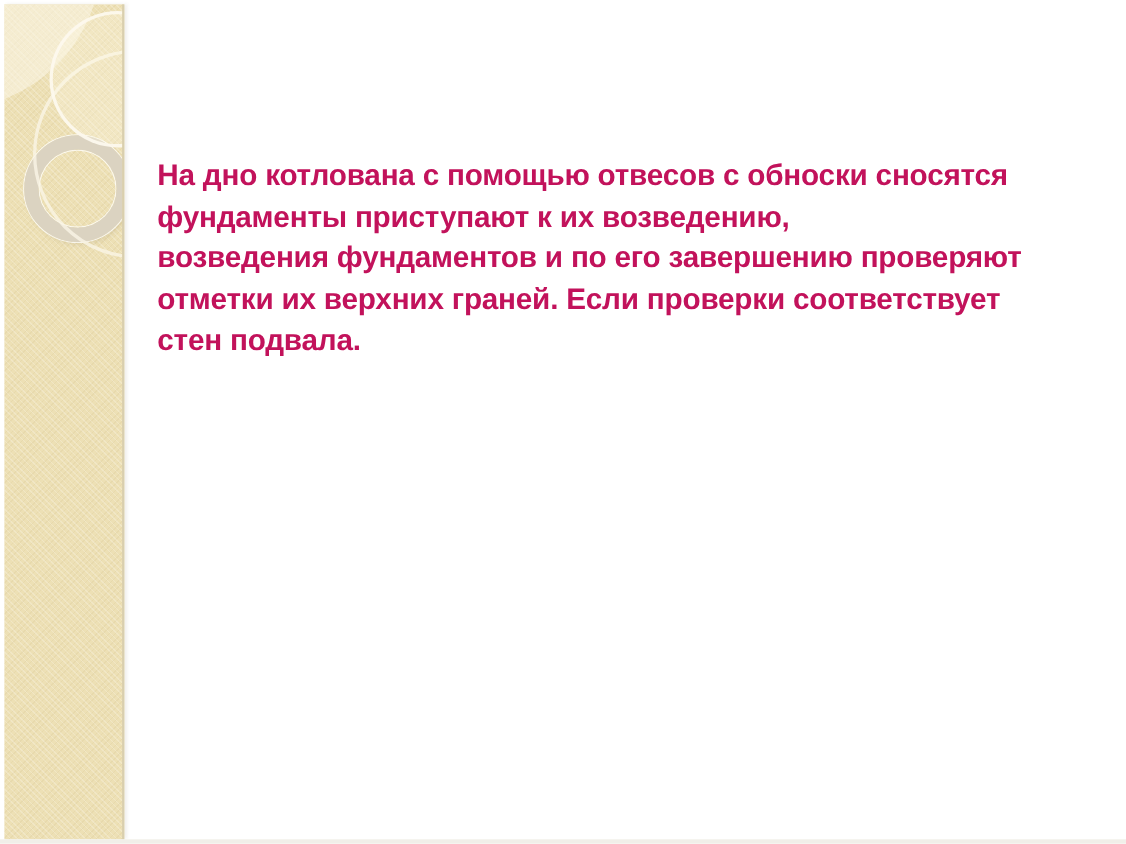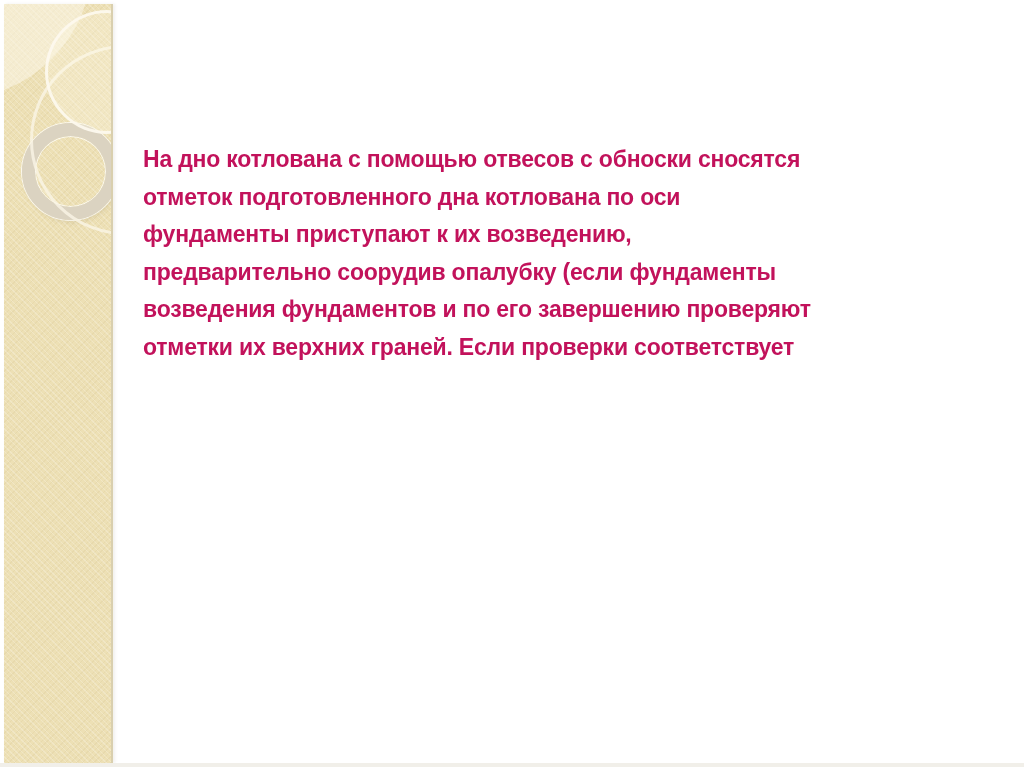--- a/index.html
+++ b/index.html
@@ -90,21 +90,21 @@
   }
   
   .text-block {
     position: absolute;
     left: 143px;
     top: 141px;
     width: 830px;
   }
   .text-line {
     white-space: nowrap;
-    font-size: 23px;
+    font-size: 27px;
     font-weight: 700;
     line-height: 37.5px;
     letter-spacing: -0.2px;
     color: var(--text-primary, #C2125B);
   }
   .seg-primary   { color: var(--text-primary, #C2125B); }
   .seg-highlight { color: var(--text-highlight, #3FA22B); }
 </style>
 </head>
 <body style="--slide-bg: #FFFFFF; --sidebar-bg: #EDE0B5; --sidebar-ring: #DBD3C1; --text-primary: #C2125B; --text-highlight: #3FA22B;">
@@ -113,22 +113,21 @@
 
   <div class="sidebar">
     <div class="deco corner-glow"></div>
     <div class="deco thick-ring"></div>
     <div class="deco thin-ring-large"></div>
     <div class="deco thin-ring-small"></div>
   </div>
 
   <div class="text-block">
       <div class="text-line"><span class="seg-primary">На дно котлована с помощью отвесов с обноски сносятся</span></div>
-      <div class="text-line"><span class="seg-primary">отметок подготовленного дна котлована по оси</span></div>
       <div class="text-line"><span class="seg-primary">фундаменты приступают к их возведению,</span></div>
-      <div class="text-line"><span class="seg-primary">предварительно соорудив опалубку (если фундаменты</span></div>
       <div class="text-line"><span class="seg-primary">возведения фундаментов и по его завершению проверяют</span></div>
       <div class="text-line"><span class="seg-primary">отметки их верхних граней. Если проверки соответствует</span></div>
+      <div class="text-line"><span class="seg-primary">стен подвала.</span></div>
     </div>
 
   <div class="bottom-edge"></div>
 
 </div>
 
 </body></html>

